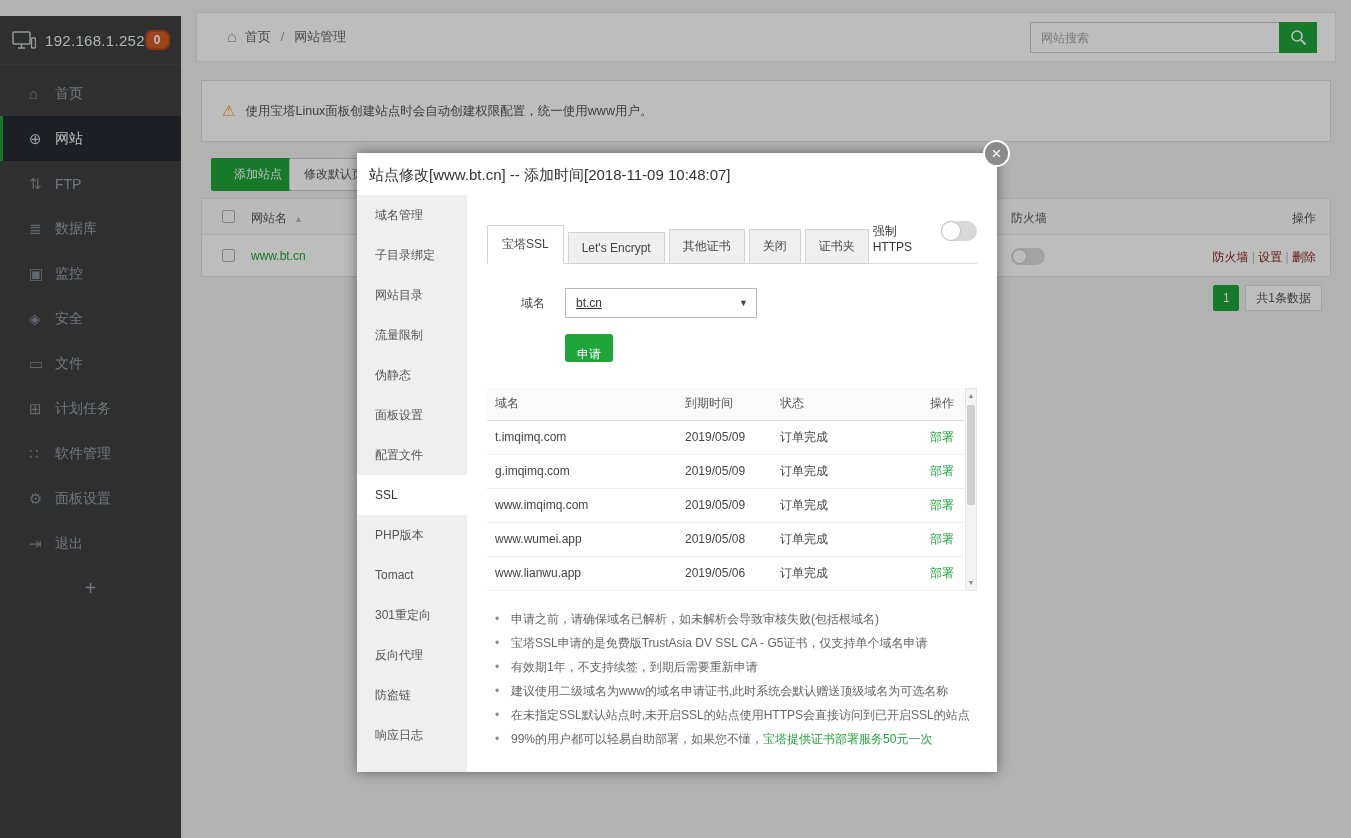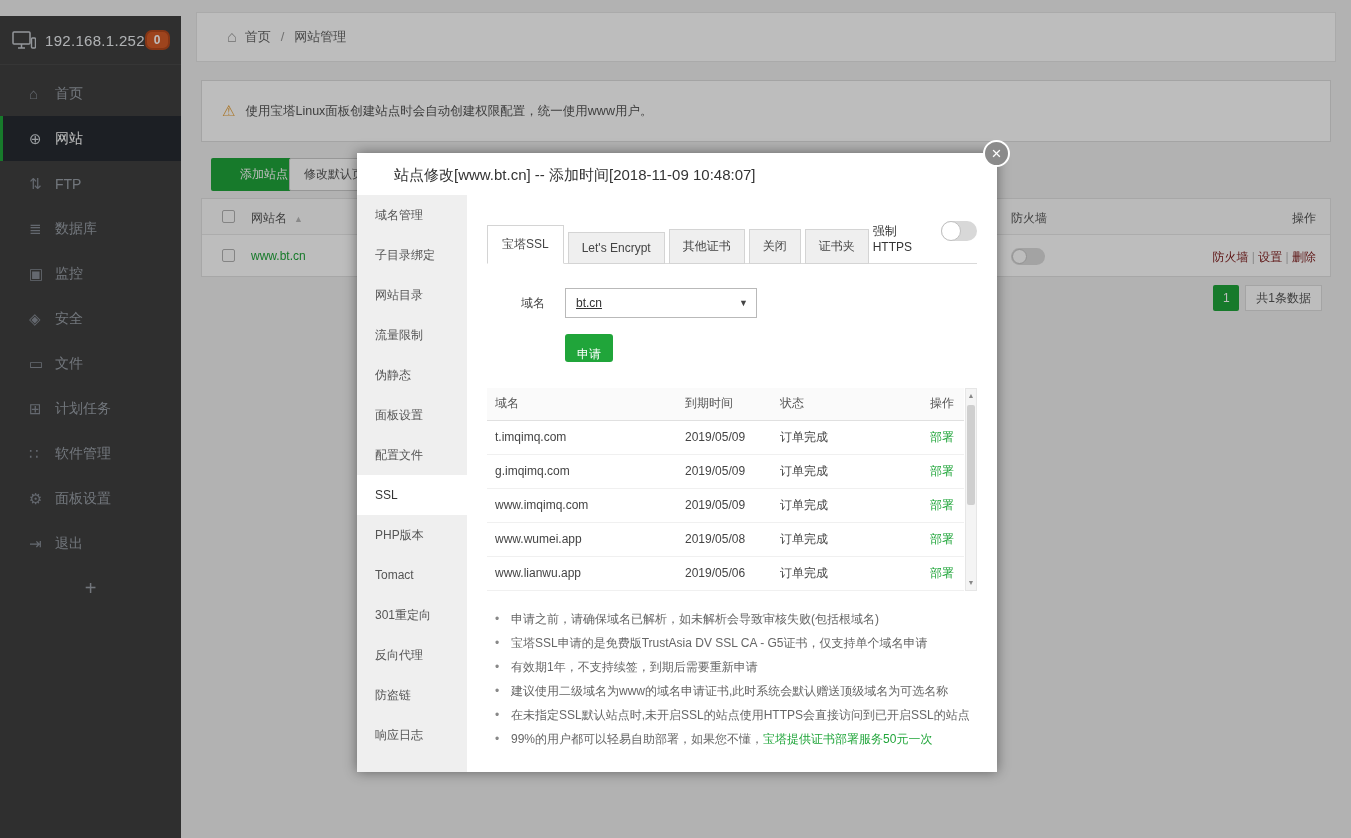--- a/index.html
+++ b/index.html
@@ -31,21 +31,21 @@
   .home-glyph { color:#999; font-size:16px; margin-right:8px; }
   .crumb-cur::before { content:"/"; color:#999; margin:0 10px; }
   .searchbox { position:absolute; right:18px; top:9px; width:287px; height:31px; display:flex; }
   .searchbox input { flex:1; border:1px solid #c8c8c8; border-right:none; padding:0 10px; font-size:12px; color:#333; outline:none; font-family:inherit; }
   .searchbox input::placeholder { color:#a9a9a9; }
   .search-btn { width:38px; background:#20a53a; border:none; display:flex; align-items:center; justify-content:center; cursor:pointer; }
 
   .warnbox { position:absolute; left:20px; top:80px; width:1130px; height:62px; background:#fff; border:1px solid #ddd; display:flex; align-items:center; padding-left:20px; font-size:12.5px; color:#555; }
   .warn-ic { color:#e6a23c; font-size:15px; margin-right:10px; }
 
-  .btn-add { position:absolute; left:30px; top:158px; background:#20a53a; color:#fff; font-size:12px; padding:8px 29px; border:none; border-radius:2px; cursor:pointer; }
+  .btn-add { position:absolute; left:30px; top:158px; background:#20a53a; color:#fff; font-size:12px; padding:8px 23px; border:none; border-radius:2px; cursor:pointer; }
   .btn-modify { position:absolute; left:108px; top:158px; background:#fff; color:#555; font-size:12px; padding:7px 14px; border:1px solid #ccc; border-radius:2px; cursor:pointer; }
 
   .tablebox { position:absolute; left:20px; top:198px; width:1130px; height:79px; background:#fff; border:1px solid #e2e2e2; }
   .thead { position:relative; height:36px; border-bottom:1px solid #e8e8e8; font-size:12px; color:#555; background:#fbfbfb; }
   .checkbox { width:13px; height:13px; border:1px solid #b3b3b3; border-radius:2px; background:#fcfcfc; display:inline-block; position:absolute; }
   .thead .checkbox { left:20px; top:11px; }
   .th-site { position:absolute; left:49px; top:11px; }
   .sort-glyph { color:#b9b9b9; font-size:9px; margin-left:7px; }
   .th-fw { position:absolute; left:809px; top:11px; }
   .th-op { position:absolute; right:14px; top:11px; }
@@ -58,21 +58,21 @@
   .row-acts span { cursor:pointer; }
   .row-acts span + span::before { content:" | "; color:#bbb; cursor:default; }
 
   .pagination { position:absolute; top:285px; right:29px; display:flex; font-size:12px; }
   .page-num { width:26px; height:26px; background:#20a53a; color:#fff; text-align:center; line-height:26px; border-radius:2px; cursor:pointer; }
   .page-total { height:26px; line-height:24px; background:#fff; border:1px solid #ddd; padding:0 10px; color:#555; margin-left:6px; }
 
   
   .overlay { position:absolute; left:0; top:0; right:0; bottom:0; background:rgba(0,0,0,.26); z-index:10; }
   .modal { position:absolute; left:357px; top:153px; width:640px; height:619px; background:#fff; z-index:20; box-shadow:0 0 12px rgba(0,0,0,.45); }
-  .modal-title { height:42px; line-height:44px; padding-left:37px; font-size:15px; color:#333; }
+  .modal-title { height:42px; line-height:44px; padding-left:12px; font-size:15px; color:#333; }
   .modal-close { position:absolute; top:-13px; right:-13px; width:27px; height:27px; border-radius:50%; background:#8b8b8b; border:2px solid #fff; color:#fff; text-align:center; line-height:23px; font-size:17px; cursor:pointer; z-index:21; }
   .modal-body { position:absolute; top:42px; left:0; right:0; bottom:0; display:flex; }
   .modal-menu { width:110px; background:#efefef; flex:none; }
   .m-item { height:40px; line-height:40px; padding-left:18px; font-size:12px; color:#555; cursor:pointer; }
   .m-item.active { background:#fff; color:#333; }
   .modal-content { flex:1; padding:12px 20px 0 20px; position:relative; }
 
   .tabs { display:flex; align-items:flex-end; border-bottom:1px solid #d9d9d9; }
   .tab { padding:8px 13px; border:1px solid #d4d4d4; background:#efefef; font-size:12px; color:#444; margin-right:4px; margin-bottom:-1px; cursor:pointer; white-space:nowrap; }
   .tab.active { background:#fff; border-bottom-color:#fff; padding:10px 14px; }
@@ -165,20 +165,29 @@
     <div class="side-plus">+</div>
   </div>
 </div>
 
 <div class="main">
   <div class="topbar">
     <div class="breadcrumb">
       <span class="home-glyph">⌂</span>
       <span>首页</span>
       <span class="crumb-cur">网站管理</span>
+    </div>
+    <div class="searchbox">
+      <input type="text" placeholder="网站搜索" style="">
+      <button class="search-btn">
+        <svg width="17" height="17" viewBox="0 0 17 17">
+          <circle cx="7" cy="7" r="5" fill="none" stroke="#fff" stroke-width="1.6"></circle>
+          <line x1="11" y1="11" x2="15.5" y2="15.5" stroke="#fff" stroke-width="1.8"></line>
+        </svg>
+      </button>
     </div>
   </div>
 
   <div class="warnbox">
     <span class="warn-ic">⚠</span>
     <span>使用宝塔Linux面板创建站点时会自动创建权限配置，统一使用www用户。</span>
   </div>
 
   <button class="btn-add">添加站点</button>
   <button class="btn-modify">修改默认页</button>

